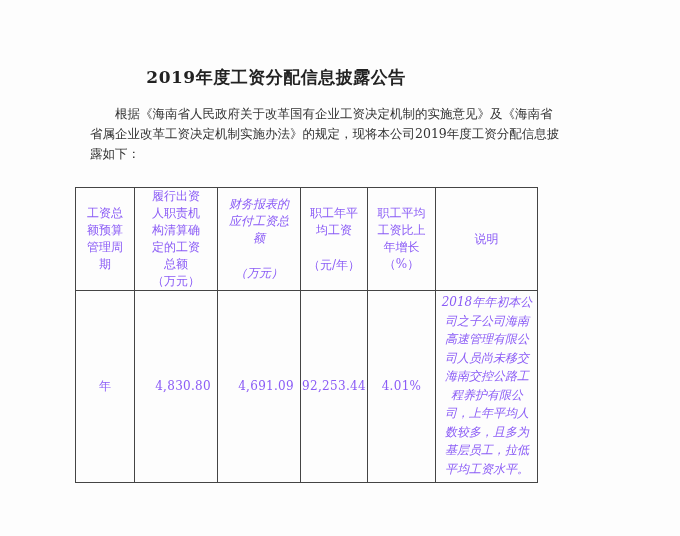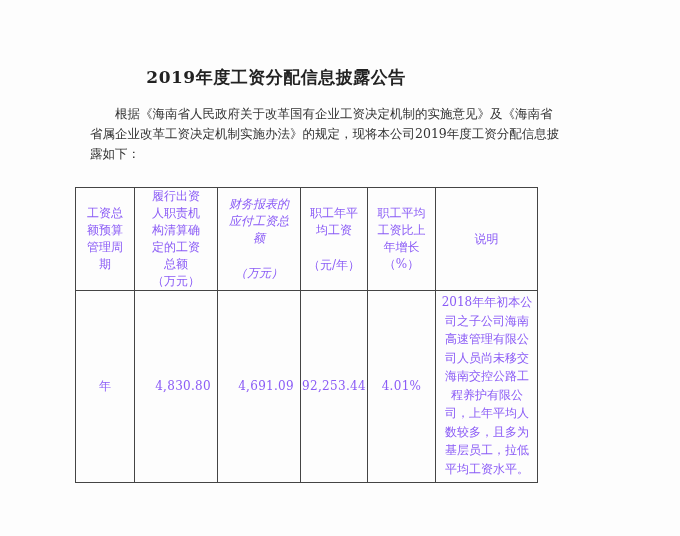--- a/index.html
+++ b/index.html
@@ -40,20 +40,21 @@
     .d-row td { height: 189px; }
     .unit-bottom { display: block; margin-top: 18px; }
     .num { text-align: right !important; padding-right: 6px !important; letter-spacing: 0.3px; }
     .num-c { letter-spacing: 0.3px; }
     .note {
       text-align: center;
       vertical-align: top !important;
       padding: 2px 3px 0 4px !important;
       line-height: 18.5px !important;
       font-size: 12px;
+      font-style: italic;
     }
   </style>
 </head>
 <body>
 
 <div class="title">2019年度工资分配信息披露公告</div>
 
 <div class="intro"><span class="indent"></span><span>根据《海南省人民政府关于改革国有企业工资决定机制的实施意见》及《海南省省属企业改革工资决定机制实施办法》的规定，现将本公司2019年度工资分配信息披露如下：</span></div>
 
 <table class="wage">

